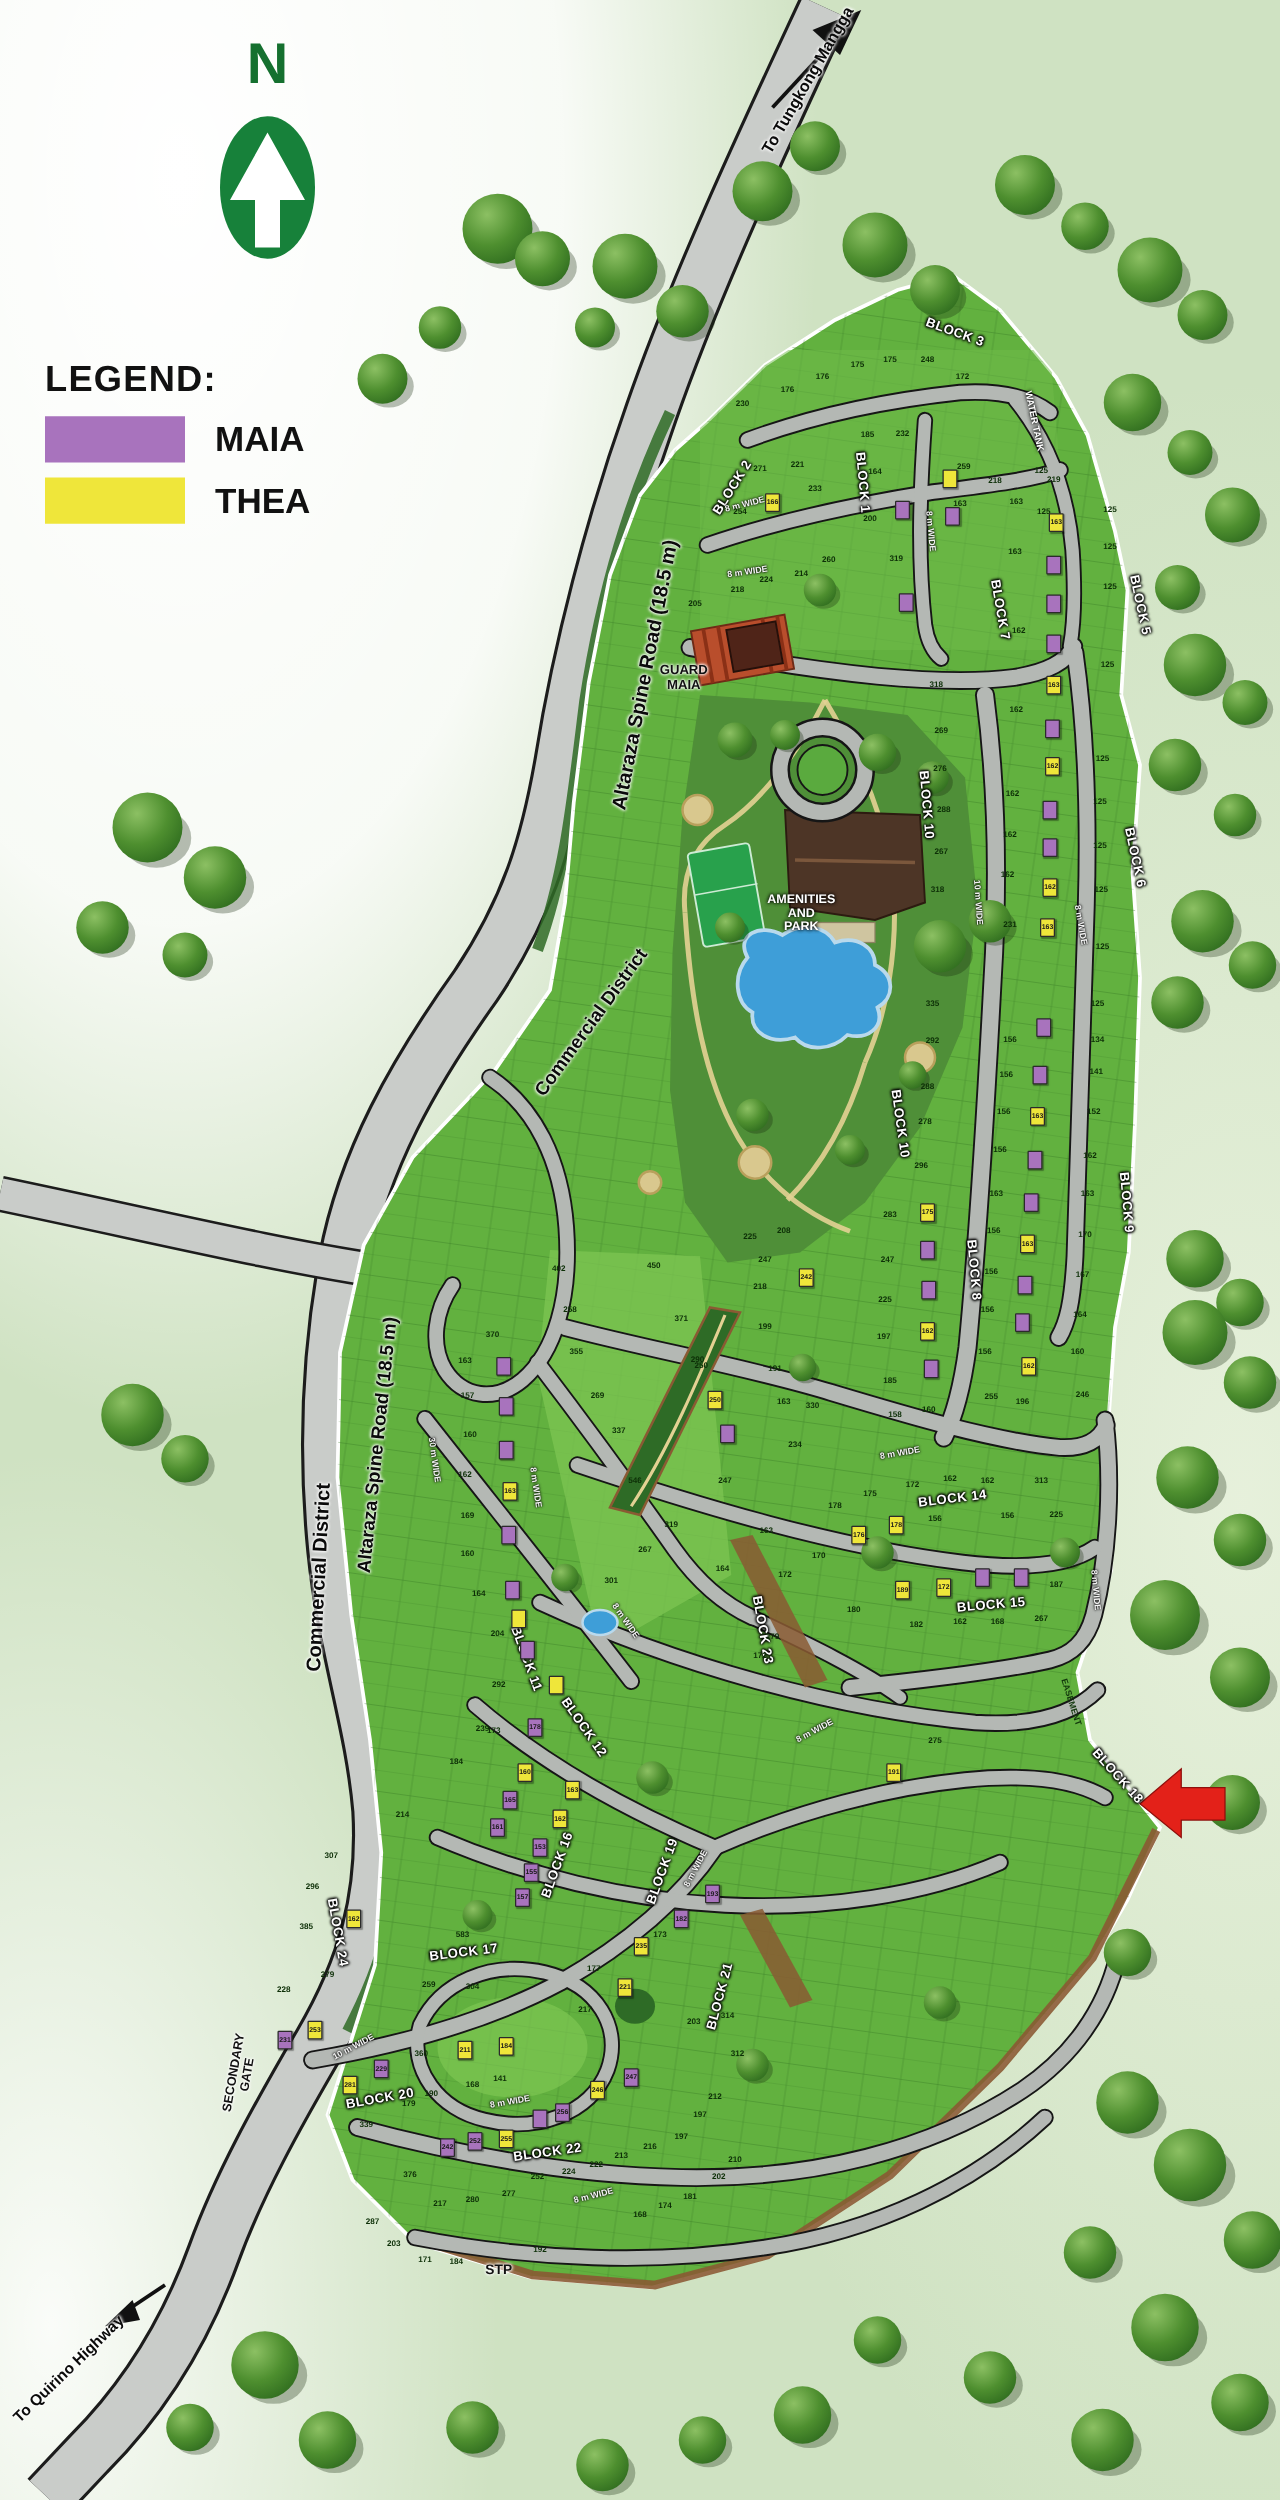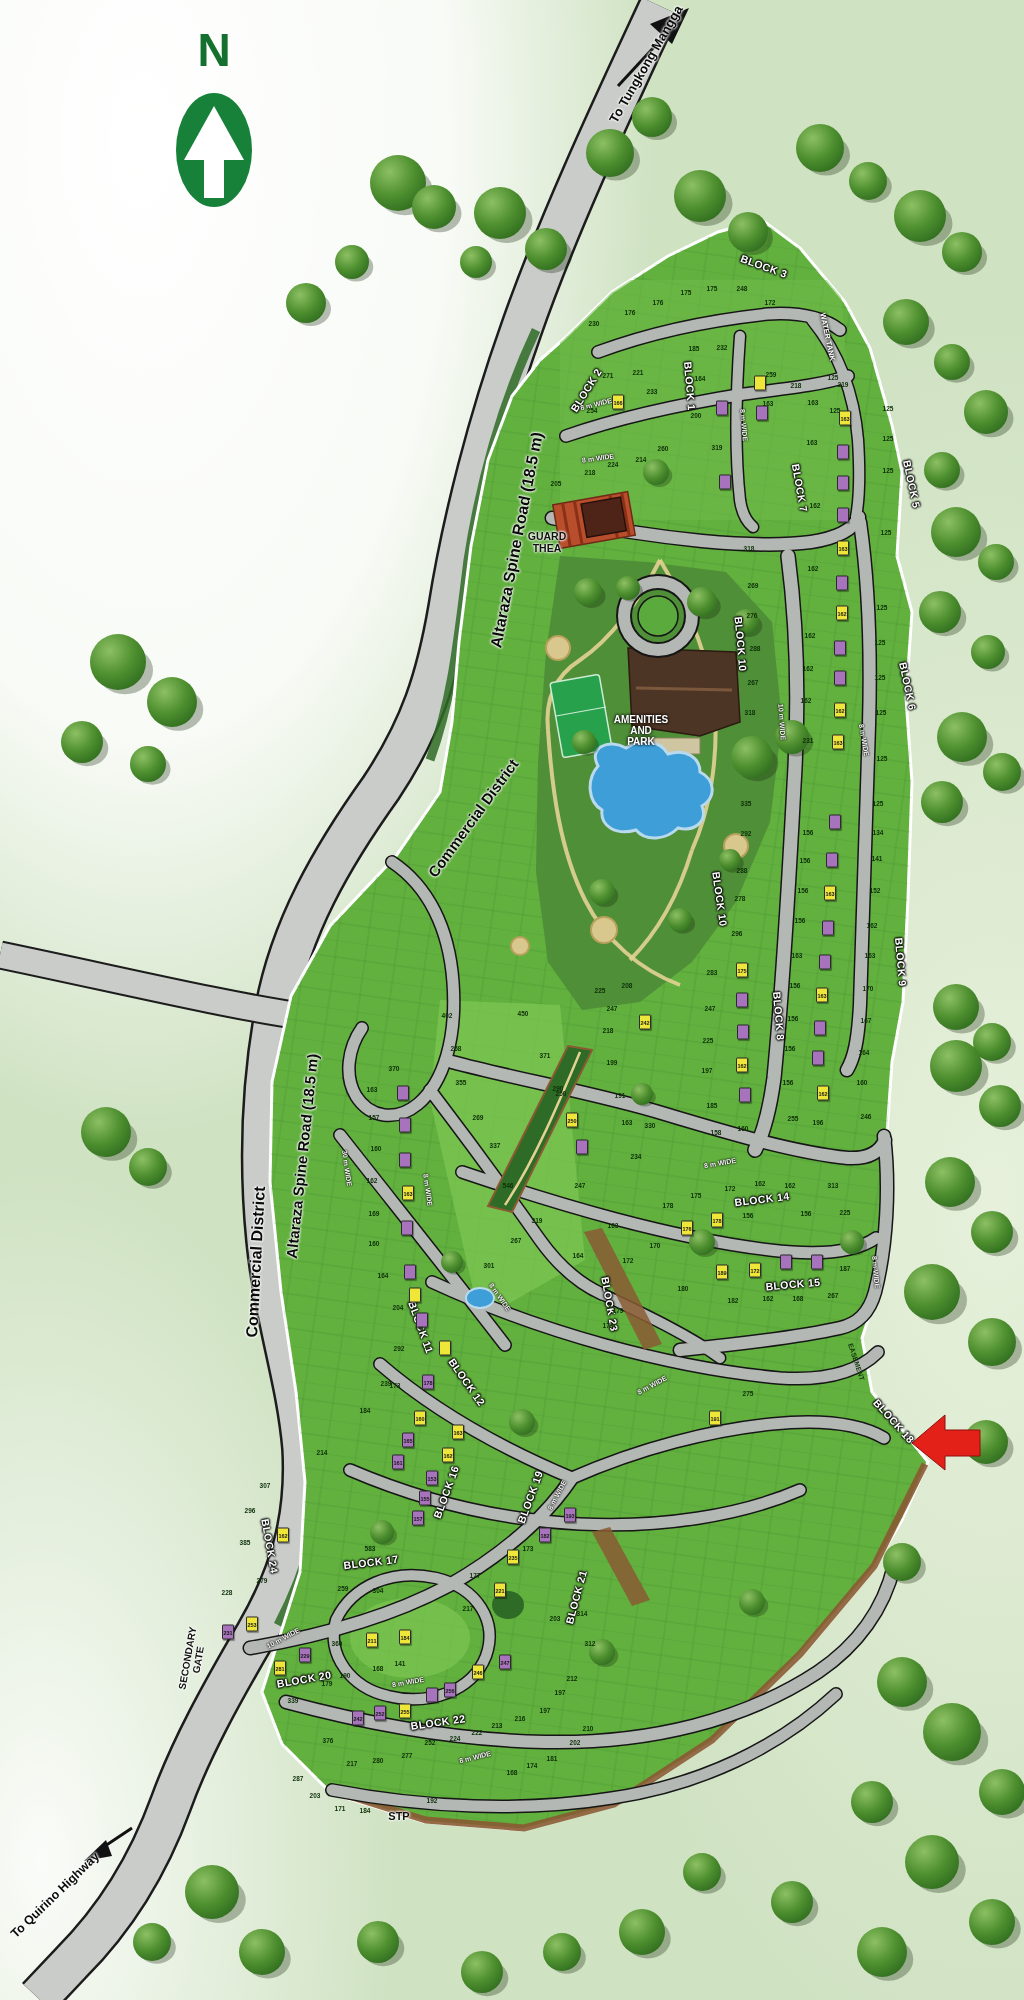--- a/index.html
+++ b/index.html
@@ -393,21 +393,21 @@
       <div class="lbl street-lbl" style="left: 347px; top: 1168px; transform: translate(-50%, -50%) rotate(82deg);">30 m WIDE</div>
       <div class="lbl street-lbl" style="left: 428px; top: 1190px; transform: translate(-50%, -50%) rotate(82deg);">8 m WIDE</div>
       <div class="lbl street-lbl" style="left: 876px; top: 1272px; transform: translate(-50%, -50%) rotate(85deg);">8 m WIDE</div>
       <div class="lbl street-lbl" style="left: 500px; top: 1297px; transform: translate(-50%, -50%) rotate(55deg);">8 m WIDE</div>
       <div class="lbl street-lbl" style="left: 652px; top: 1385px; transform: translate(-50%, -50%) rotate(-28deg);">8 m WIDE</div>
       <div class="lbl street-lbl" style="left: 557px; top: 1495px; transform: translate(-50%, -50%) rotate(-62deg);">8 m WIDE</div>
       <div class="lbl street-lbl" style="left: 283px; top: 1638px; transform: translate(-50%, -50%) rotate(-28deg);">10 m WIDE</div>
       <div class="lbl street-lbl" style="left: 408px; top: 1682px; transform: translate(-50%, -50%) rotate(-10deg);">8 m WIDE</div>
       <div class="lbl street-lbl" style="left: 475px; top: 1757px; transform: translate(-50%, -50%) rotate(-14deg);">8 m WIDE</div>
       <div class="lbl fac-lbl fac-dark" style="left: 547px; top: 543px; font-size: 10.5px; transform: translate(-50%, -50%) rotate(0deg);">GUARD
-THEA</div>
+MAIA</div>
       <div class="lbl fac-lbl fac-white" style="left: 641px; top: 731px; font-size: 10px; transform: translate(-50%, -50%) rotate(0deg);">AMENITIES
 AND
 PARK</div>
       <div class="lbl fac-lbl fac-dark" style="left: 193px; top: 1659px; font-size: 10px; transform: translate(-50%, -50%) rotate(-80deg);">SECONDARY
 GATE</div>
       <div class="lbl fac-lbl fac-dark" style="left: 399px; top: 1816px; font-size: 11px; transform: translate(-50%, -50%) rotate(0deg);">STP</div>
       <div class="lbl fac-lbl fac-white" style="left: 827px; top: 337px; font-size: 7.5px; transform: translate(-50%, -50%) rotate(78deg);">WATER TANK</div>
       <div class="lbl fac-lbl fac-darkgreen" style="left: 856px; top: 1362px; font-size: 7px; transform: translate(-50%, -50%) rotate(72deg);">EASEMENT</div>
       <div class="lbl lot-num" style="left: 594px; top: 323px; transform: translate(-50%, -50%) rotate(0deg);">230</div>
       <div class="lbl lot-num" style="left: 630px; top: 312px; transform: translate(-50%, -50%) rotate(0deg);">176</div>
@@ -665,18 +665,29 @@
       <div class="marker" style="left: 405px; top: 1711px; background: rgb(239, 230, 58);">255</div>
       <div class="marker" style="left: 478px; top: 1672px; background: rgb(239, 230, 58);">246</div>
       <div class="marker" style="left: 513px; top: 1557px; background: rgb(239, 230, 58);">235</div>
       <div class="marker" style="left: 500px; top: 1590px; background: rgb(239, 230, 58);">221</div>
       <div class="marker" style="left: 715px; top: 1418px; background: rgb(239, 230, 58);">191</div>
       <div class="marker" style="left: 420px; top: 1418px; background: rgb(239, 230, 58);">160</div>
       <div class="marker" style="left: 458px; top: 1432px; background: rgb(239, 230, 58);">163</div>
       <div class="marker" style="left: 448px; top: 1455px; background: rgb(239, 230, 58);">162</div>
     </div>
 
+<div class="legend">
+  <div class="legend-title">LEGEND:</div>
+  <div class="legend-row">
+    <span class="swatch" id="sw0" style="background: rgb(168, 115, 189);"></span>
+    <span class="legend-label">MAIA</span>
+  </div>
+  <div class="legend-row">
+    <span class="swatch" id="sw1" style="background: rgb(239, 230, 58);"></span>
+    <span class="legend-label">THEA</span>
+  </div>
+</div>
 
 <div class="compass">
   <div class="compass-n">N</div>
 </div>
 
 </div>
 
 </body></html>

